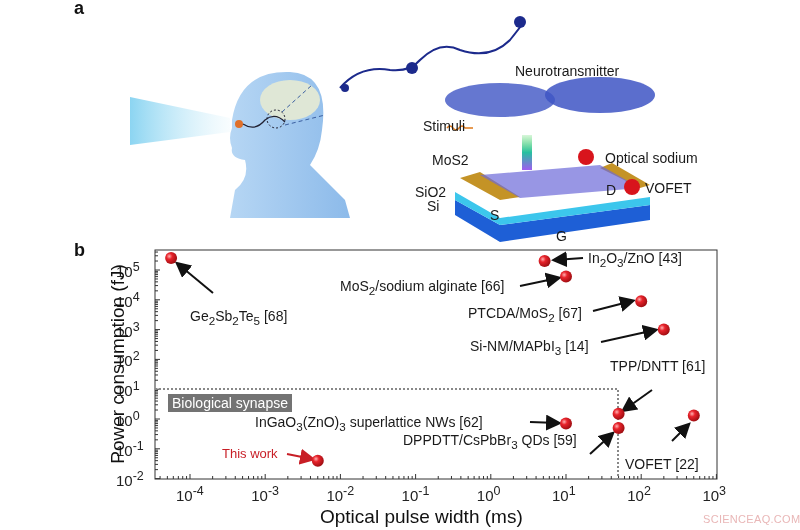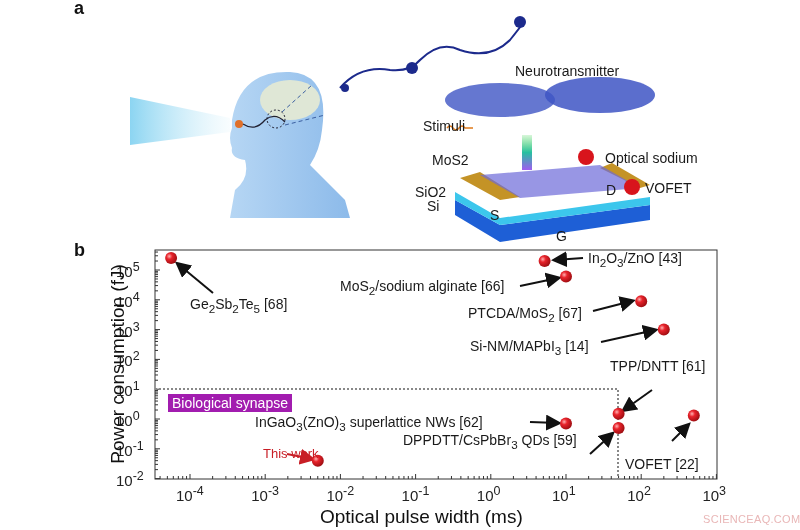--- a/index.html
+++ b/index.html
@@ -3,22 +3,22 @@
 <meta charset="utf-8">
 <style>
   html,body{margin:0;padding:0;background:#fff;}
   body{width:800px;height:530px;position:relative;overflow:hidden;font-family:"Liberation Sans",sans-serif;color:#111;}
   .abs{position:absolute;}
   .panel-label{font-size:18px;font-weight:bold;}
   .lbl{font-size:14px;white-space:nowrap;color:#1a1a1a;}
   .tick{font-size:15px;color:#222;white-space:nowrap;}
   .axis-title{font-size:19px;color:#111;white-space:nowrap;}
   #plot{position:absolute;left:0;top:0;width:800px;height:530px;}
-  .bio-box{background:#a21caf;color:#fff;font-size:14px;padding:1px 4px;}
-  .this-work{color:#c81e26;font-size:13px;margin-left:41px;}
+  .bio-box{background:#737373;color:#fff;font-size:14px;padding:1px 4px;}
+  .this-work{color:#c81e26;font-size:13px;}
   .watermark{color:#e9b7b7;font-size:11px;letter-spacing:0.3px;}
 </style>
 </head>
 <body>
 
 <svg id="illus" class="abs" style="left:0;top:0" width="800" height="250">
   <defs>
     <linearGradient id="beam" x1="0" x2="1">
       <stop offset="0" stop-color="#7fd0f0" stop-opacity="0.9"></stop>
       <stop offset="1" stop-color="#bfe8f8" stop-opacity="0.1"></stop>
@@ -272,21 +272,21 @@
     <div class="abs tick" style="left: 116px; top: 468.6px;">10<sup>-2</sup></div>
     <div class="abs tick" style="left: 116px; top: 438.8px;">10<sup>-1</sup></div>
     <div class="abs tick" style="left: 116px; top: 409px;">10<sup>0</sup></div>
     <div class="abs tick" style="left: 116px; top: 379.2px;">10<sup>1</sup></div>
     <div class="abs tick" style="left: 116px; top: 349.4px;">10<sup>2</sup></div>
     <div class="abs tick" style="left: 116px; top: 319.6px;">10<sup>3</sup></div>
     <div class="abs tick" style="left: 116px; top: 289.8px;">10<sup>4</sup></div>
     <div class="abs tick" style="left: 116px; top: 260px;">10<sup>5</sup></div>
   </div>
 
-<div class="abs lbl" style="left:190px;top:296px">Ge<sub>2</sub>Sb<sub>2</sub>Te<sub>5</sub> [68]</div>
+<div class="abs lbl" style="left:190px;top:308px">Ge<sub>2</sub>Sb<sub>2</sub>Te<sub>5</sub> [68]</div>
 <div class="abs lbl" style="left:588px;top:250px">In<sub>2</sub>O<sub>3</sub>/ZnO [43]</div>
 <div class="abs lbl" style="left:340px;top:278px">MoS<sub>2</sub>/sodium alginate [66]</div>
 <div class="abs lbl" style="left:468px;top:305px">PTCDA/MoS<sub>2</sub> [67]</div>
 <div class="abs lbl" style="left:470px;top:338px">Si-NM/MAPbI<sub>3</sub> [14]</div>
 <div class="abs lbl" style="left:610px;top:358px">TPP/DNTT [61]</div>
 <div class="abs lbl" style="left:255px;top:414px">InGaO<sub>3</sub>(ZnO)<sub>3</sub> superlattice NWs [62]</div>
 <div class="abs lbl" style="left:403px;top:432px">DPPDTT/CsPbBr<sub>3</sub> QDs [59]</div>
 <div class="abs lbl" style="left:625px;top:456px">VOFET [22]</div>
 
 <div class="abs bio-box" style="left:168px;top:394px">Biological synapse</div>

